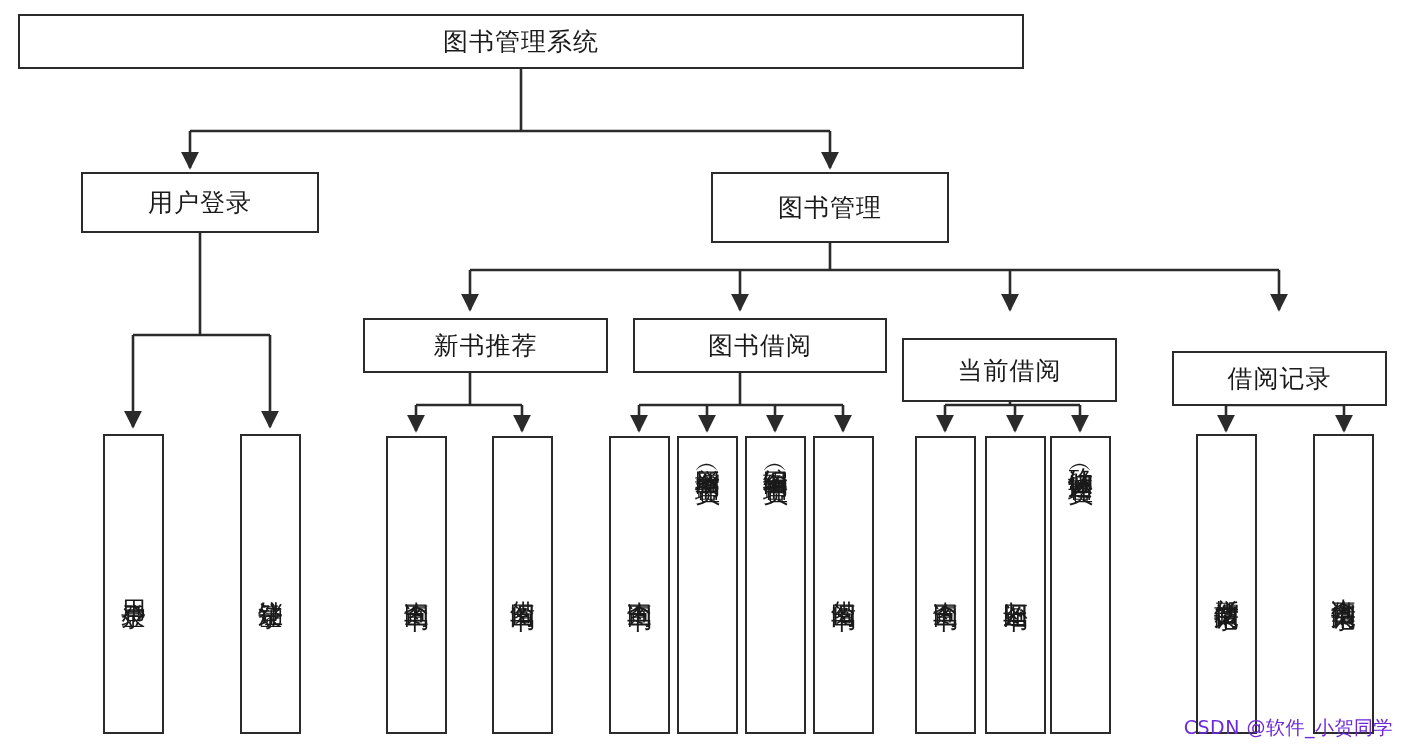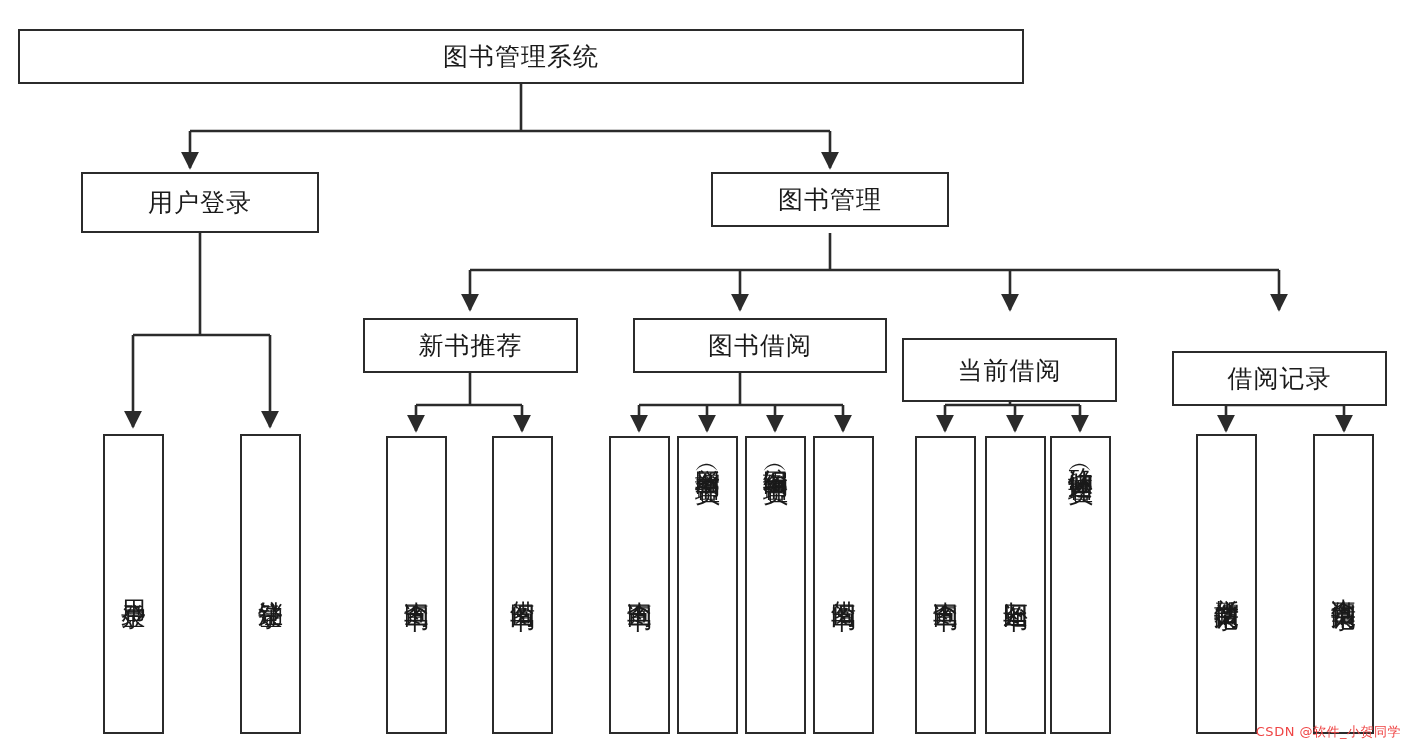--- a/index.html
+++ b/index.html
@@ -57,24 +57,24 @@
     letter-spacing: 2px;
     white-space: nowrap;
     text-align: center;
   }
   .node.v.mid {
     align-items: center;
     padding-top: 0;
   }
   .watermark {
     position: absolute;
-    right: 4px;
+    right: 12px;
     bottom: 6px;
-    font-size: 13px;
-    color: #ef4444;
+    font-size: 19px;
+    color: #6d28d9;
     letter-spacing: 0.5px;
     z-index: 5;
     white-space: nowrap;
   }
 </style>
 </head>
 <body>
 
 <div id="canvas">
 
@@ -121,32 +121,32 @@
       <path d="M 1015 405 L 1015 431" marker-end="url(#arrow)"></path>
       <path d="M 1080 405 L 1080 431" marker-end="url(#arrow)"></path>
 
       <path d="M 1279 373 L 1279 405"></path>
       <path d="M 1226 405 L 1344 405"></path>
       <path d="M 1226 405 L 1226 431" marker-end="url(#arrow)"></path>
       <path d="M 1344 405 L 1344 431" marker-end="url(#arrow)"></path>
     </g>
   </svg>
 
-  <div class="node h" style="left:18px; top:29px; width:1006px; height:55px;justify-content:center;">
+  <div class="node h" style="left:18px; top:14px; width:1006px; height:55px;justify-content:center;">
     <span class="lbl">图书管理系统</span>
   </div>
 
   <div class="node h" style="left:81px; top:172px; width:238px; height:61px;">
     <span class="lbl">用户登录</span>
   </div>
-  <div class="node h" style="left:711px; top:172px; width:238px; height:55px;">
+  <div class="node h" style="left:711px; top:172px; width:238px; height:71px;">
     <span class="lbl">图书管理</span>
   </div>
 
-  <div class="node h" style="left:363px; top:318px; width:215px; height:55px;">
+  <div class="node h" style="left:363px; top:318px; width:245px; height:55px;">
     <span class="lbl">新书推荐</span>
   </div>
   <div class="node h" style="left:633px; top:318px; width:254px; height:55px;">
     <span class="lbl">图书借阅</span>
   </div>
   <div class="node h" style="left:902px; top:338px; width:215px; height:64px;">
     <span class="lbl">当前借阅</span>
   </div>
   <div class="node h" style="left:1172px; top:318px; width:215px; height:55px;margin-top:33px;">
     <span class="lbl">借阅记录</span>

